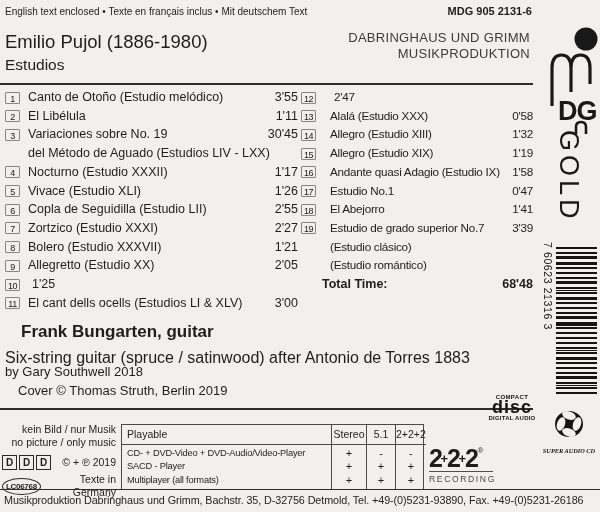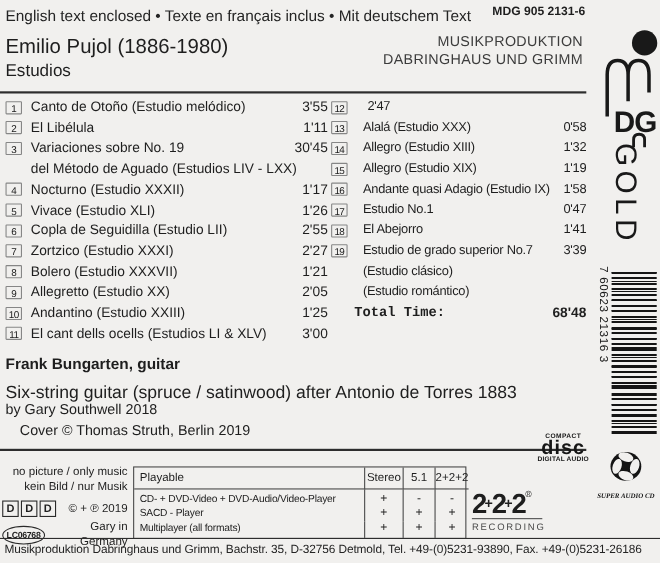--- a/index.html
+++ b/index.html
@@ -1,20 +1,20 @@
 <!DOCTYPE html>
 <html><head>
 <meta charset="utf-8">
 <style>
   html,body{margin:0;padding:0;}
   body{width:600px;height:512px;background:#f1f0ee;font-family:"Liberation Sans",sans-serif;color:#1e1e1e;}
   #canvas{position:relative;width:600px;height:512px;overflow:hidden;}
 
   
-  .lang-note{position:absolute;left:5px;top:6px;font-size:14px;color:#242424;}
+  .lang-note{position:absolute;left:5px;top:6px;font-size:10px;color:#242424;}
   .catalog{position:absolute;top:5px;right:68px;font-size:11px;font-weight:bold;}
   .composer-line{position:absolute;left:5px;top:31px;font-size:18.5px;}
   .composer-line b{font-weight:normal;}
   .work-title{position:absolute;left:5px;top:56px;font-size:15.5px;}
   .label-name{position:absolute;top:30px;right:70px;text-align:right;font-size:13px;line-height:16px;color:#3c3c3c;letter-spacing:.3px;}
 
   .rule{position:absolute;background:#2d2d2d;height:1.5px;}
   .rule1{left:0;top:83px;width:533px;}
   .rule2{left:0;top:408px;width:533px;}
   .rule3{left:0;top:489px;width:600px;height:1.3px;}
@@ -24,24 +24,24 @@
   .tcol-left{width:293px;}
   .tcol-right{width:232px;margin-left:3px;}
   .trow{display:flex;align-items:flex-start;line-height:18.7px;font-size:12.5px;}
   .tcol-right .trow{font-size:11.7px;letter-spacing:-.25px;}
   .tno{flex:none;width:15px;height:12px;margin-top:3.5px;margin-right:8px;border:1px solid #868686;border-radius:1px;font-size:9px;line-height:12px;text-align:center;letter-spacing:-.5px;box-sizing:border-box;color:#1a1a1a;}
   .tcol-right .tno{margin-right:14px;}
   .ttitle{flex:1;}
   .ttime{margin-left:4px;white-space:nowrap;}
   .cont .tno{border:none;visibility:hidden;height:1px;margin-top:0;}
   .total-row{display:flex;line-height:18.7px;font-size:12.5px;font-weight:bold;padding-left:21px;letter-spacing:0;}
-  .total-row .ttitle{flex:1;font-family:Liberation Mono, monospace;}
-
-  
-  .artist-name{position:absolute;left:5px;top:322px;font-size:14px;font-weight:bold;}
+  .total-row .ttitle{flex:1;}
+
+  
+  .artist-name{position:absolute;left:21px;top:322px;font-size:17px;font-weight:bold;}
   .instr1{position:absolute;left:5px;top:349px;font-size:16px;}
   .instr2{position:absolute;left:5px;top:364px;font-size:13px;}
   .cover-credit{position:absolute;left:18px;top:383px;font-size:13px;}
 
   
   .leftinfo{position:absolute;left:2px;top:423px;width:114px;font-size:10.5px;text-align:right;line-height:13px;}
   .ddd-row{display:flex;align-items:center;justify-content:space-between;margin-top:6px;}
   .ddd{display:flex;gap:2px;}
   .dddbox{width:13px;height:13px;border:1.3px solid #2a2a2a;font-size:10px;font-weight:bold;line-height:13px;text-align:center;box-sizing:content-box;}
   .lc-row{display:flex;align-items:center;justify-content:space-between;margin-top:3px;}
@@ -86,22 +86,22 @@
 </head>
 <body>
 
 <div id="canvas">
 
   <div class="lang-note">English text enclosed • Texte en français inclus • Mit deutschem Text</div>
   <div class="catalog">MDG 905 2131-6</div>
   <div class="composer-line"><b>Emilio Pujol</b><span> (1886-1980)</span></div>
   <div class="work-title">Estudios</div>
   <div class="label-name">
+    <div>DABRINGHAUS UND GRIMM</div>
     <div>MUSIKPRODUKTION</div>
-    <div>DABRINGHAUS UND GRIMM</div>
   </div>
 
   <div class="rule rule1"></div>
 
   <div class="tracks">
     <div class="tcol-left" id="col-left">
         <div class="trow">
           <span class="tno">1</span>
           <span class="ttitle">Canto de Otoño (Estudio melódico)</span>
           <span class="ttime">3'55</span>
@@ -145,21 +145,20 @@
           <span class="ttitle">Bolero (Estudio XXXVII)</span>
           <span class="ttime">1'21</span>
         </div>
         <div class="trow">
           <span class="tno">9</span>
           <span class="ttitle">Allegretto (Estudio XX)</span>
           <span class="ttime">2'05</span>
         </div>
         <div class="trow">
           <span class="tno">10</span>
-          <span class="ttitle">Andantino (Estudio XXIII)</span>
           <span class="ttime">1'25</span>
         </div>
         <div class="trow">
           <span class="tno">11</span>
           <span class="ttitle">El cant dells ocells (Estudios LI &amp; XLV)</span>
           <span class="ttime">3'00</span>
         </div>
       </div>
     <div class="tcol-right">
       <div id="col-right">
@@ -219,33 +218,33 @@
   </div>
 
   <div class="artist-name">Frank Bungarten, guitar</div>
   <div class="instr1">Six-string guitar (spruce / satinwood) after Antonio de Torres 1883</div>
   <div class="instr2">by Gary Southwell 2018</div>
   <div class="cover-credit">Cover © Thomas Struth, Berlin 2019</div>
 
   <div class="rule rule2"></div>
 
   <div class="leftinfo">
+    <div>kein Bild / nur Musik</div>
     <div>no picture / only music</div>
-    <div>kein Bild / nur Musik</div>
     <div class="ddd-row">
       <span class="ddd">
         <span class="dddbox">D</span>
         <span class="dddbox">D</span>
         <span class="dddbox">D</span>
       </span>
       <span>© + ℗ 2019</span>
     </div>
     <div class="lc-row">
       <span class="lc">LC06768</span>
-      <span>Gary in Germany</span>
+      <span>Texte in Germany</span>
     </div>
   </div>
 
   <div class="ptable" id="ptable">
       <div class="pc th">Playable</div>
       <div class="pc thc">Stereo</div>
       <div class="pc thc">5.1</div>
       <div class="pc thc">2+2+2</div>
       <div class="pc tl rfirst">CD- + DVD-Video + DVD-Audio/Video-Player</div>
       <div class="pc tv rfirst">+</div>

